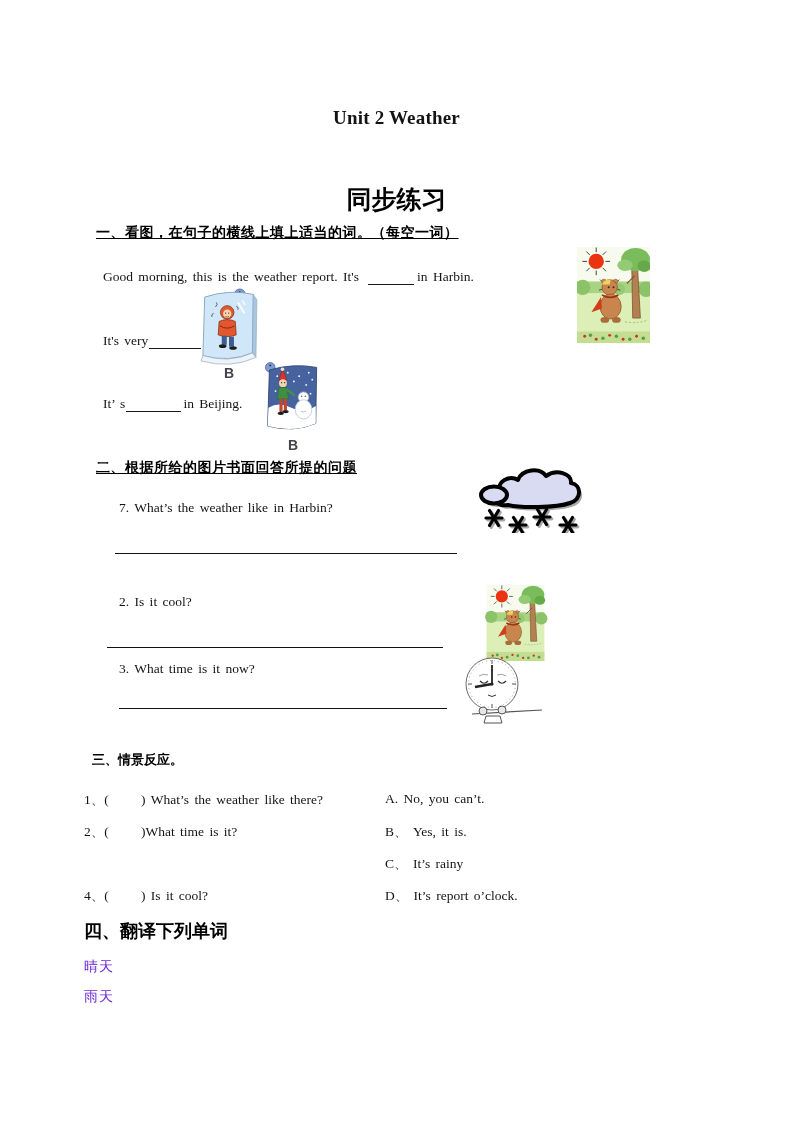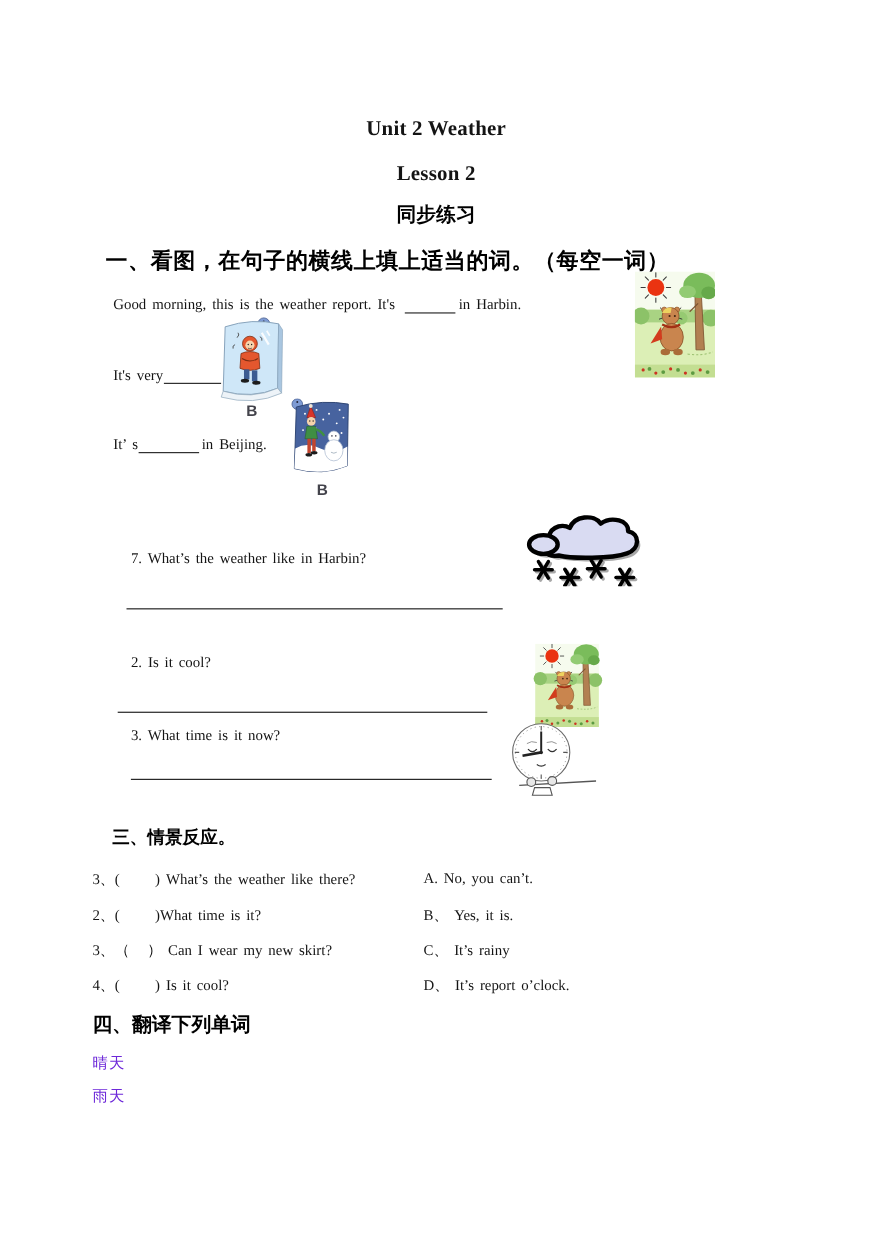--- a/index.html
+++ b/index.html
@@ -6,21 +6,21 @@
   #page {
     position:relative; width:793px; height:1122px; margin:0 auto;
     background:#ffffff; overflow:hidden;
     font-family:"Liberation Serif","DejaVu Serif",serif; color:#141414;
   }
   .abs { position:absolute; }
   [data-bind] { white-space:pre; }
   .center { left:0; width:793px; text-align:center; }
   .doc-title { font-size:19px; font-weight:700; letter-spacing:0.2px; }
   .cn-head { font-family:"Liberation Sans","DejaVu Sans",sans-serif; font-weight:700; color:#000; }
-  .h17 { font-size:20px; letter-spacing:0.5px; }
+  .h17 { font-size:14px; letter-spacing:0.5px;text-decoration:underline; }
   .en { font-size:13.5px; word-spacing:2px; }
   .cn-word { font-size:14px; color:#6d28d9; letter-spacing:1px; }
   .blank { display:inline-block; height:15px; border-bottom:1.3px solid #1b1b1b; vertical-align:bottom; }
   .ansline { position:absolute; height:0; border-top:1.9px solid #111; }
   .card-label {
     font-family:"Liberation Sans","DejaVu Sans",sans-serif; font-weight:700;
     font-size:14px; color:#43434b; text-align:center;
   }
   svg.pic { display:block; }
 </style>
@@ -223,22 +223,21 @@
         <path d="M30,41 q4,3 8,0" stroke="#333" stroke-width="1" fill="none"></path>
         <line x1="14" y1="60" x2="84" y2="56" stroke="#555" stroke-width="1.2"></line>
         <circle cx="25" cy="57" r="4" fill="#e8e8e8" stroke="#555" stroke-width="1"></circle>
         <circle cx="44" cy="56" r="4" fill="#e8e8e8" stroke="#555" stroke-width="1"></circle>
         <path d="M28,62 l14,0 l2,7 l-18,0 Z" fill="none" stroke="#555" stroke-width="1"></path>
       </symbol>
     </defs>
   </svg>
 
   <div class="abs center doc-title" style="top:107px" data-bind="document.title">Unit 2 Weather</div>
-  <div class="abs center doc-title" style="top:148px" data-bind="document.lesson">Lesson 2</div>
-  <div class="abs center cn-head" style="top:183px;font-size:18px" data-bind="document.subtitle">同步练习</div>
+  <div class="abs center cn-head" style="top:183px;font-size:25px" data-bind="document.subtitle">同步练习</div>
 
   <div class="abs cn-head h17" style="left:96px;top:224px" data-bind="section1.heading">一、看图，在句子的横线上填上适当的词。（每空一词）</div>
 
   <svg class="abs pic" style="left:577px;top:245px" width="73" height="100">
       <use href="#sym-sunny"></use>
     </svg>
 
   <div class="abs en" style="left:103px;top:269px"><span data-bind="section1.sentence1_pre">Good morning, this is the weather report. It's</span><span class="blank" style="width:46px;margin:0 3px 0 9px"></span><span data-bind="section1.sentence1_post">in Harbin.</span></div>
 
   <svg class="abs pic" style="left:193px;top:288px" width="72" height="83">
@@ -248,49 +247,49 @@
 
   <div class="abs en" style="left:103px;top:333px"><span data-bind="section1.sentence2_pre">It's very</span><span class="blank" style="width:52px;margin-left:1px"></span></div>
 
   <svg class="abs pic" style="left:258px;top:362px" width="70" height="79">
       <use href="#sym-snowcard"></use>
     </svg>
   <div class="abs card-label" style="left:258px;top:437px;width:70px" data-bind="section1.card2_label">B</div>
 
   <div class="abs en" style="left:103px;top:396px"><span data-bind="section1.sentence3_pre">It’ s</span><span class="blank" style="width:55px;margin:0 2px 0 1px"></span><span data-bind="section1.sentence3_post">in Beijing.</span></div>
 
+  <div class="abs cn-head h17" style="left:96px;top:459px" data-bind="section2.heading">二、根据所给的图片书面回答所提的问题</div>
 
   <svg class="abs pic" style="left:478px;top:463px" width="112" height="70">
       <use href="#sym-cloud"></use>
     </svg>
 
   <div class="abs en" style="left:119px;top:500px" data-bind="section2.q1">7. What’s the weather like in Harbin?</div>
   <div class="ansline" style="left:115px;top:553px;width:342px"></div>
 
   <div class="abs en" style="left:119px;top:594px" data-bind="section2.q2">2. Is it cool?</div>
   <svg class="abs pic" style="left:480px;top:585px" width="71" height="76">
       <use href="#sym-sunny"></use>
     </svg>
   <div class="ansline" style="left:107px;top:647px;width:336px"></div>
 
   <div class="abs en" style="left:119px;top:661px" data-bind="section2.q3">3. What time is it now?</div>
   <svg class="abs pic" style="left:458px;top:654px" width="84" height="70">
       <use href="#sym-clock"></use>
     </svg>
   <div class="ansline" style="left:119px;top:708px;width:328px"></div>
 
-  <div class="abs cn-head" style="left:102px;top:751px;font-size:16px" data-bind="section3.heading">三、情景反应。</div>
-
-  <div class="abs en" style="left:84px;top:791px" data-bind="section3.items.0.question">3、(      ) What’s the weather like there?</div>
+  <div class="abs cn-head" style="left:92px;top:751px;font-size:13px" data-bind="section3.heading">三、情景反应。</div>
+
+  <div class="abs en" style="left:84px;top:791px" data-bind="section3.items.0.question">1、(      ) What’s the weather like there?</div>
   <div class="abs en" style="left:385px;top:791px" data-bind="section3.items.0.answer">A. No, you can’t.</div>
 
   <div class="abs en" style="left:84px;top:823px" data-bind="section3.items.1.question">2、(      )What time is it?</div>
   <div class="abs en" style="left:385px;top:823px" data-bind="section3.items.1.answer">B、 Yes, it is.</div>
 
-  <div class="abs en" style="left:84px;top:855px" data-bind="section3.items.2.question">3、（   ） Can I wear my new skirt?</div>
   <div class="abs en" style="left:385px;top:855px" data-bind="section3.items.2.answer">C、 It’s rainy</div>
 
   <div class="abs en" style="left:84px;top:887px" data-bind="section3.items.3.question">4、(      ) Is it cool?</div>
   <div class="abs en" style="left:385px;top:887px" data-bind="section3.items.3.answer">D、 It’s report o’clock.</div>
 
   <div class="abs cn-head" style="left:84px;top:919px;font-size:18px" data-bind="section4.heading">四、翻译下列单词</div>
   <div class="abs cn-word" style="left:84px;top:958px" data-bind="section4.word1">晴天</div>
   <div class="abs cn-word" style="left:84px;top:988px" data-bind="section4.word2">雨天</div>
 
 </div>

